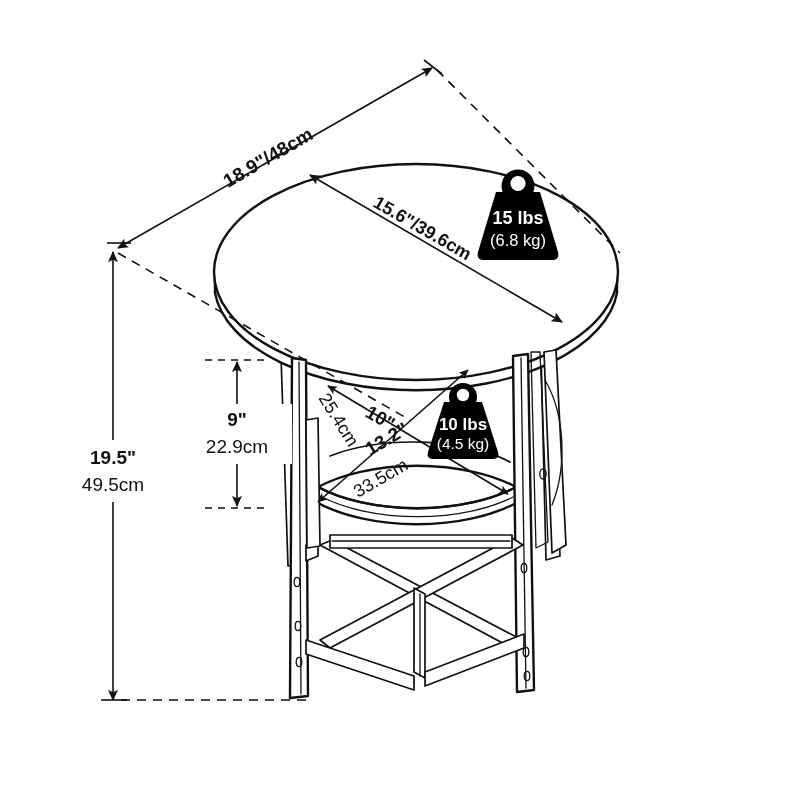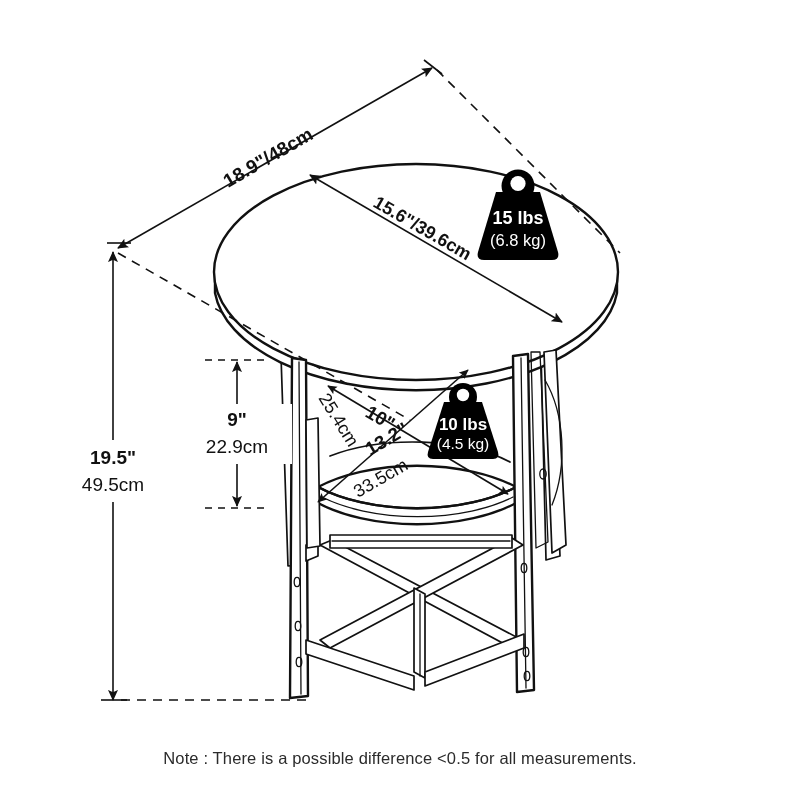--- a/index.html
+++ b/index.html
@@ -260,15 +260,14 @@
         <circle class="badge-body" cx="44" cy="15" r="14"></circle>
         <circle class="badge-hole" cx="44" cy="13" r="6.2"></circle>
         <path class="badge-body" d="M 25 20 L 63 20 L 79 70 Q 81 77 74 77 L 14 77 Q 7 77 9 70 Z"></path>
       </g>
       <text class="badge-txt-major" font-size="17" x="44" y="48" text-anchor="middle">10 lbs</text>
       <text class="badge-txt-minor" font-size="15.5" x="44" y="67" text-anchor="middle">(4.5 kg)</text>
     </g>
 
   </svg>
 
-  <div class="note-text">Note : There is a possible difference &lt;0.5 for all measurements.</div>
 
 </div>
 
 </body></html>

